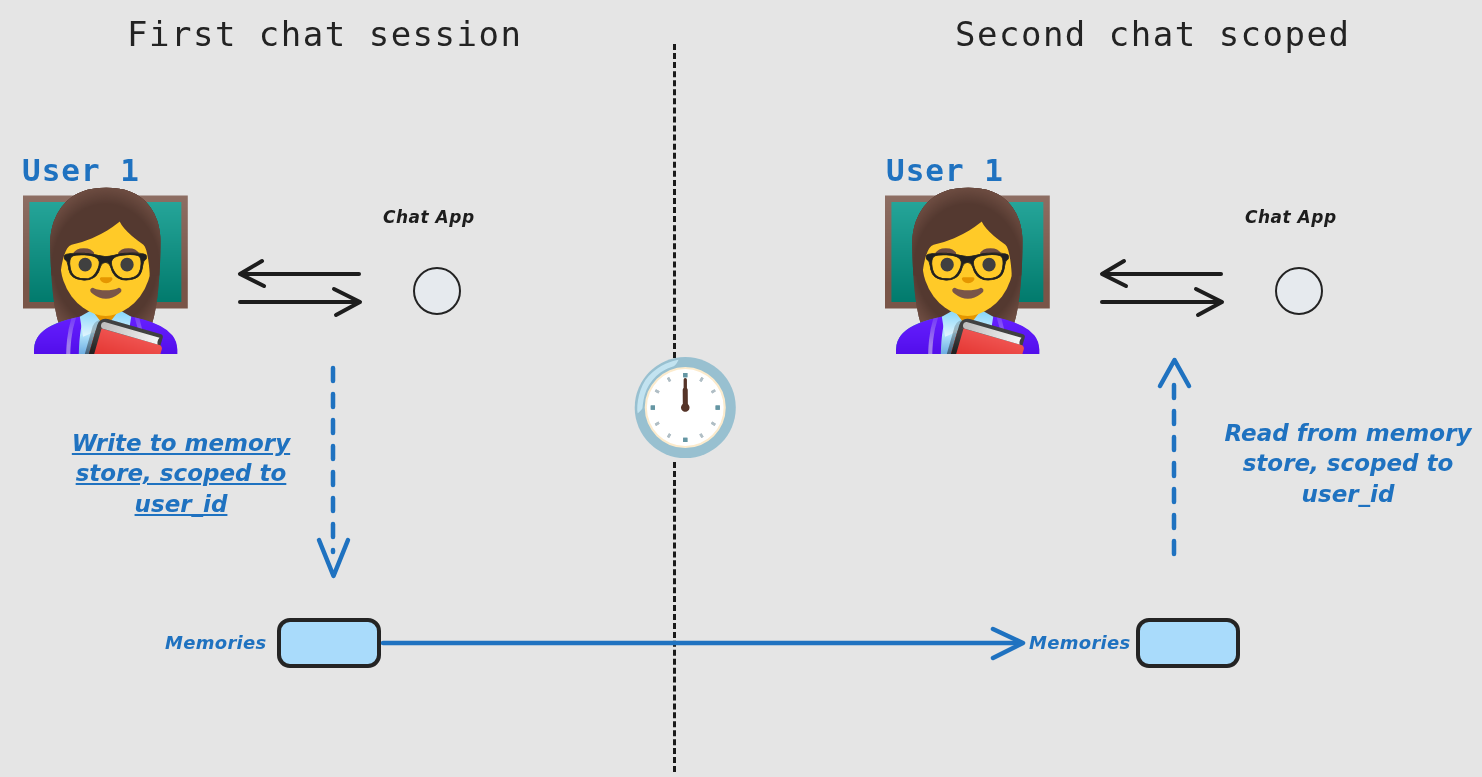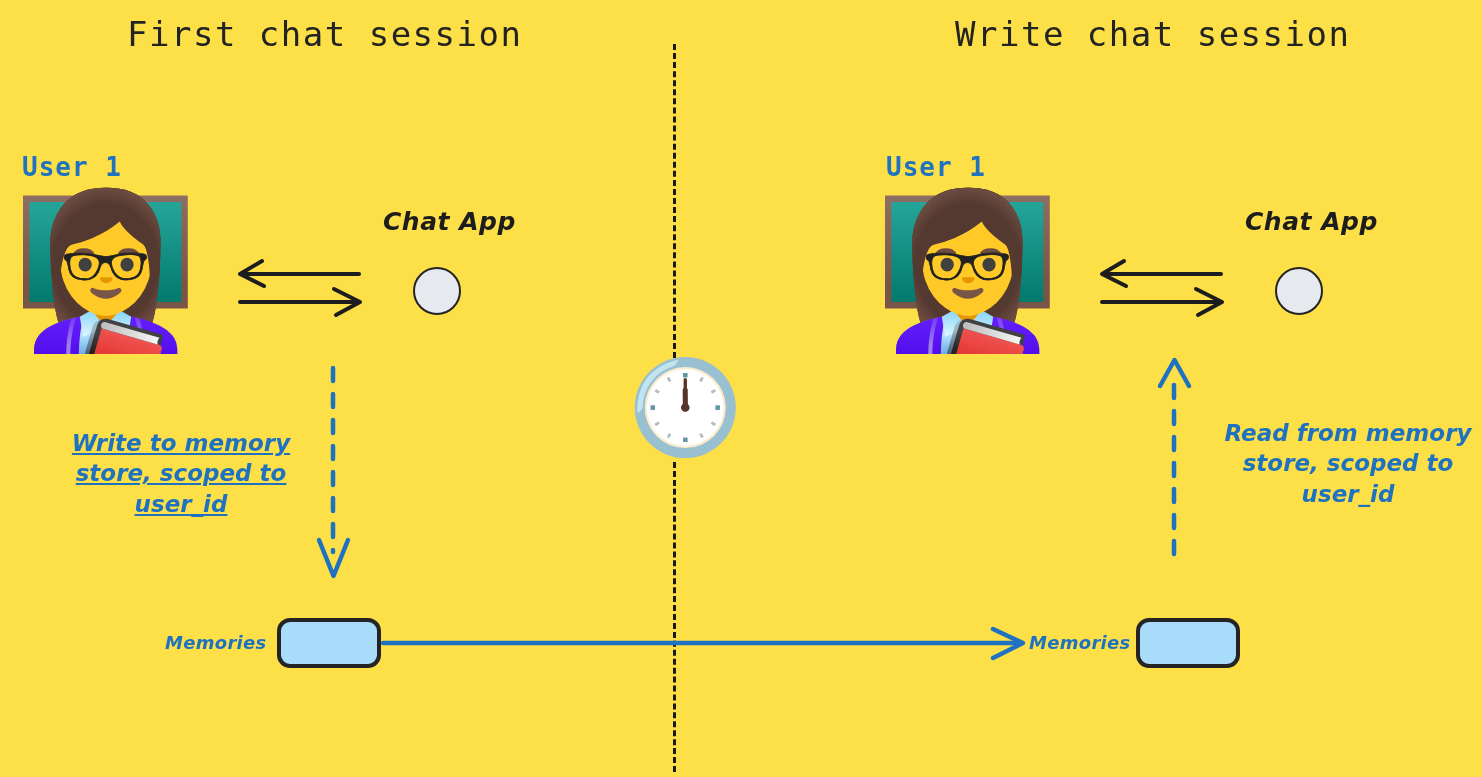--- a/index.html
+++ b/index.html
@@ -7,52 +7,52 @@
     padding: 0;
     background: #ffffff;
   }
   body {
     font-family: "DejaVu Sans", sans-serif;
   }
   #canvas {
     position: relative;
     width: 1482px;
     height: 777px;
-    background: #fde047;
+    background: #e5e5e5;
     overflow: hidden;
   }
   .abs { position: absolute; }
 
   
   .session-title {
     font-family: "DejaVu Sans Mono", "Liberation Mono", monospace;
     font-size: 34px;
     color: #232323;
     letter-spacing: 1.5px;
     white-space: nowrap;
   }
 
   
   .user-label {
     font-family: "DejaVu Sans Mono", "Liberation Mono", monospace;
-    font-size: 26px;
+    font-size: 31px;
     font-weight: bold;
     letter-spacing: 1px;
     white-space: nowrap;
   }
 
   
   .hand {
     font-family: "DejaVu Sans", sans-serif;
     font-style: italic;
     font-weight: 600;
     white-space: nowrap;
   }
   .chatapp-label {
-    font-size: 25px;
+    font-size: 17px;
     color: #1d1d1d;
     letter-spacing: 0.5px;
   }
   .memories-label {
     font-size: 18px;
     color: #1f72c0;
     letter-spacing: 0.3px;
     text-align: right;
   }
   .note {
@@ -159,21 +159,21 @@
 
   <div class="abs" style="left:381px; top:626px;">
     <svg width="650" height="36" viewBox="0 0 650 36">
       <g stroke="#1f72c0" fill="none" stroke-width="4.5" stroke-linecap="round" stroke-linejoin="round">
         <path d="M2 17 L636 17"></path>
         <path d="M612 3 L642 17 L612 32"></path>
       </g>
     </svg>
   </div>
 
-  <div class="abs session-title" style="left:955px; top:14px;">Write chat session</div>
+  <div class="abs session-title" style="left:955px; top:14px;">Second chat scoped</div>
 
   <div class="abs user-label" style="left:886px; top:152px; color:#1f72c0;">User 1</div>
 
   <div class="abs emoji-avatar" style="left:874px; top:196px;">👩‍🏫</div>
 
   <div class="abs" style="left:1098px; top:252px;">
     <svg width="140" height="70" viewBox="0 0 140 70">
       <g stroke="#1d1d1d" stroke-width="4" fill="none" stroke-linecap="round" stroke-linejoin="round">
         <path d="M123 22 L6 22"></path>
         <path d="M26 9 L4 22 L28 34"></path>

